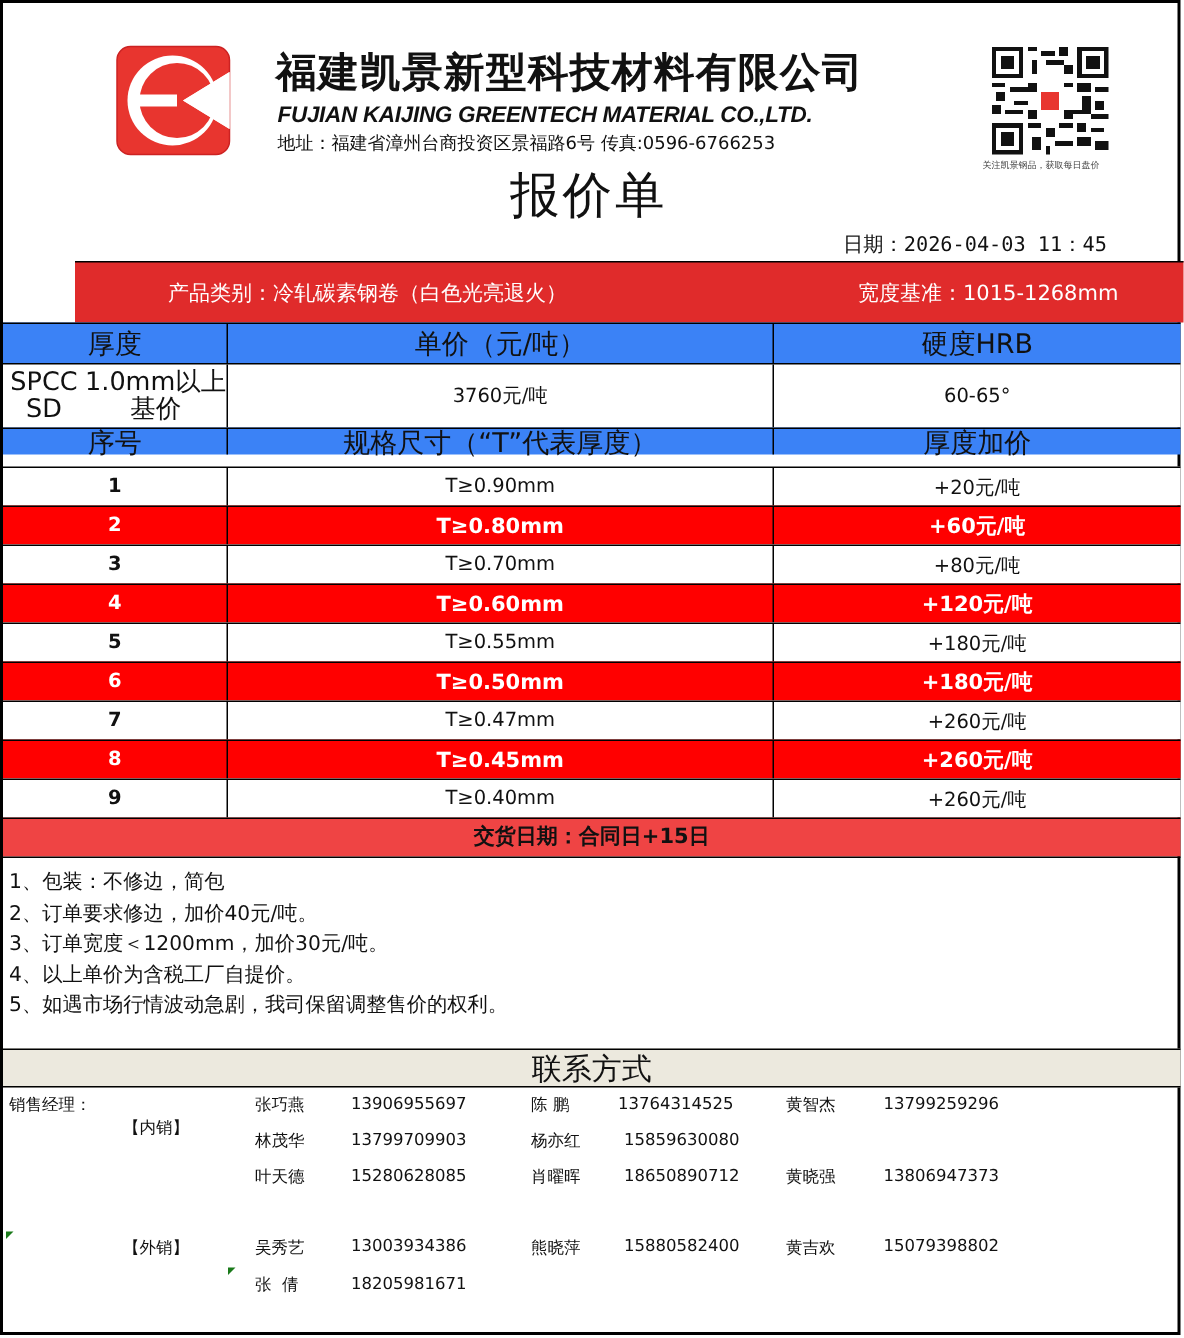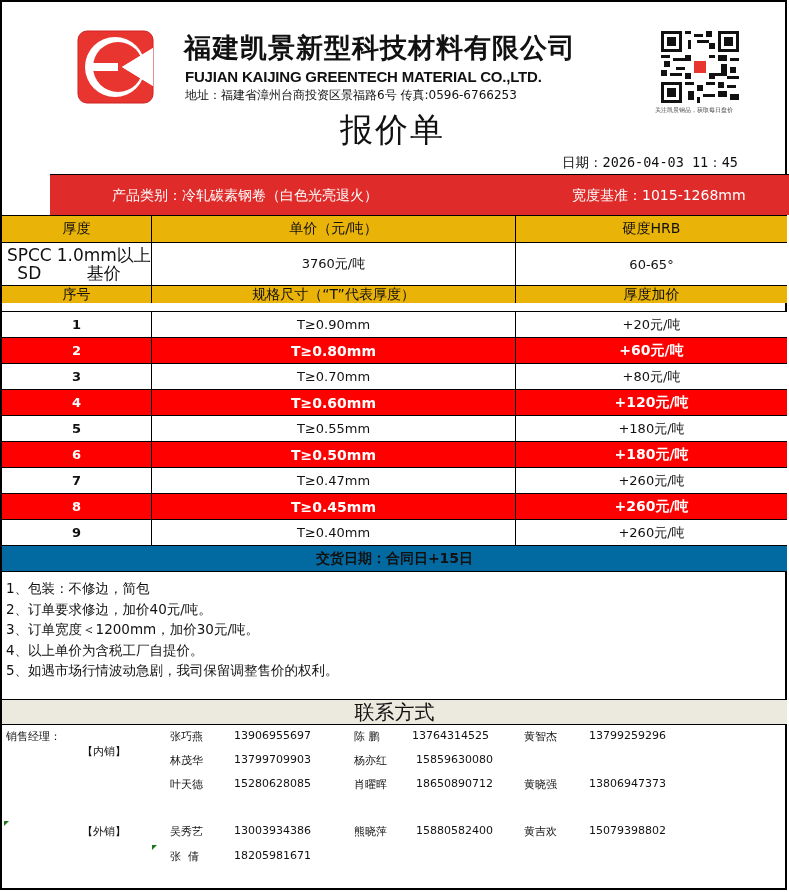--- a/index.html
+++ b/index.html
@@ -3,42 +3,42 @@
 <meta charset="utf-8">
 <style>
   * { box-sizing: border-box; margin: 0; padding: 0; }
   html, body { width: 789px; height: 892px; background: #fff; overflow: hidden; }
   body { font-family: "DejaVu Sans", "Liberation Sans", sans-serif; color: #111; position: relative; }
   .sheet { position: absolute; left: 0; top: 0; width: 787px; height: 890px; border: 2px solid #000; background: #fff; }
   .abs { position: absolute; }
   
   .logo { left: 75px; top: 28px; width: 77px; height: 74px; }
   .cn-name { left: 182px; top: 28px; font-size: 27px; font-weight: bold; letter-spacing: 1px; white-space: nowrap; font-family: "DejaVu Sans", sans-serif; }
-  .en-name { left: 183px; top: 66px; font-size: 15px; font-weight: bold; white-space: nowrap; font-family: "Liberation Sans", sans-serif; letter-spacing: -0.2px; }
+  .en-name { left: 183px; top: 66px; font-size: 15px; font-weight: bold; white-space: nowrap; font-family: "Liberation Sans", sans-serif; letter-spacing: -0.2px; font-style: italic; }
   .address { left: 183px; top: 85px; font-size: 12px; white-space: nowrap; }
   .title { left: 338px; top: 106px; font-size: 33px; letter-spacing: 2px; white-space: nowrap; }
   .date { left: 560px; top: 152px; font-size: 13.5px; white-space: nowrap; font-family: "DejaVu Sans Mono", monospace; }
   .qr { left: 659px; top: 29px; width: 78px; height: 72px; }
   .qr-caption { left: 653px; top: 104px; font-size: 6px; color: #444; white-space: nowrap; }
   
   .band { position: absolute; left: 0; width: 785px; border-top: 1.5px solid #000; }
   .red-band { top: 172px; height: 41px; background: #e02b2b; color: #fff; font-size: 14px; margin-left: 48px; }
   .red-band span { position: absolute; top: 12px; white-space: nowrap; }
   .row { position: absolute; left: 0; width: 785px; border-top: 1.5px solid #000; display: flex; }
   .row > div { display: flex; align-items: center; justify-content: center; text-align: center; height: 100%; }
   .c1 { width: 150px; border-right: 1.5px solid #000; }
   .c2 { width: 364px; border-right: 1.5px solid #000; }
   .c3 { flex: 1; }
-  .hdr { background: #eab308; font-size: 14px; }
+  .hdr { background: #3b82f6; font-size: 18px; }
   .white { background: #fff; font-size: 13px; }
   .red { background: #ff0000; color: #fff; font-weight: bold; font-size: 13px; }
   .num { font-weight: bold; font-size: 13px; }
   .red .c3, .red .c2 { font-size: 14px; }
   .base-c1 { flex-direction: row; font-size: 17px; line-height: 18px; }
-  .delivery { position: absolute; left: 0; width: 785px; top: 543px; height: 26px; background: #0369a1; border-top: 1.5px solid #000; font-weight: bold; font-size: 14px; text-align: center; line-height: 25px; }
+  .delivery { position: absolute; left: 0; width: 785px; top: 543px; height: 26px; background: #ef4444; border-top: 1.5px solid #000; font-weight: bold; font-size: 14px; text-align: center; line-height: 25px; }
   .notes { position: absolute; left: 0; width: 785px; top: 569px; height: 128px; border-top: 1.5px solid #000; padding: 6px 0 0 4px; font-size: 13.5px; line-height: 20.5px; }
   .contact-hdr { position: absolute; left: 0; width: 785px; top: 697px; height: 26px; background: #ece9de; border-top: 1.5px solid #000; border-bottom: 1.5px solid #000; text-align: center; line-height: 25px; font-size: 20px; }
   .contact-area { position: absolute; left: 0; top: 724px; width: 780px; height: 164px; font-size: 11px; }
   .contact-area .t { position: absolute; white-space: nowrap; }
   .tri { position: absolute; width: 0; height: 0; border-top: 5px solid #1a7a1a; border-right: 5px solid transparent; }
 </style>
 </head>
 <body>
 
 <div class="sheet">

